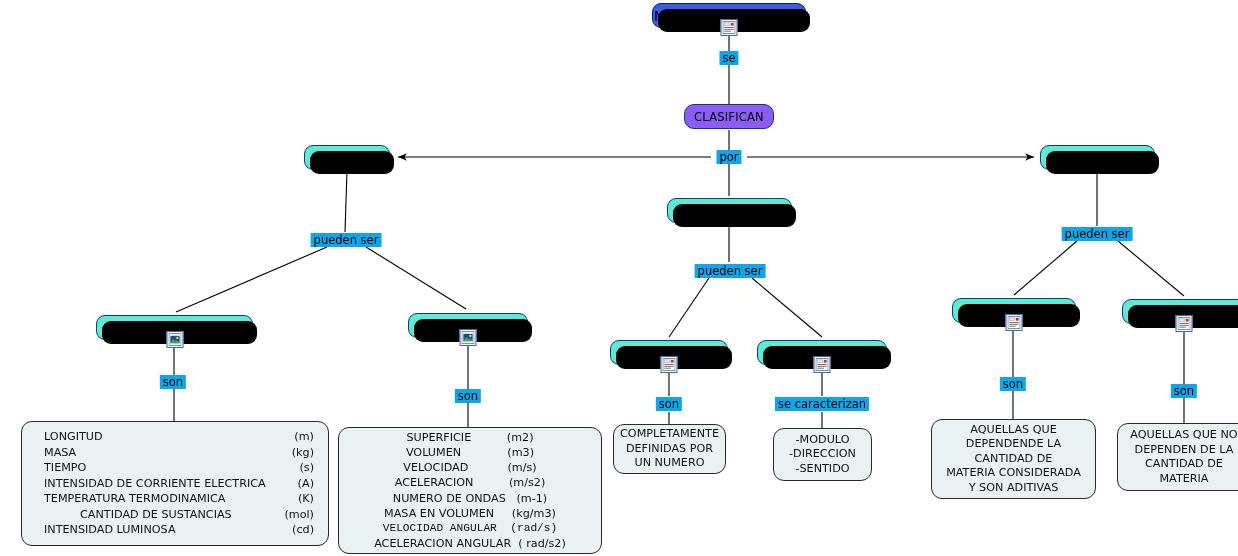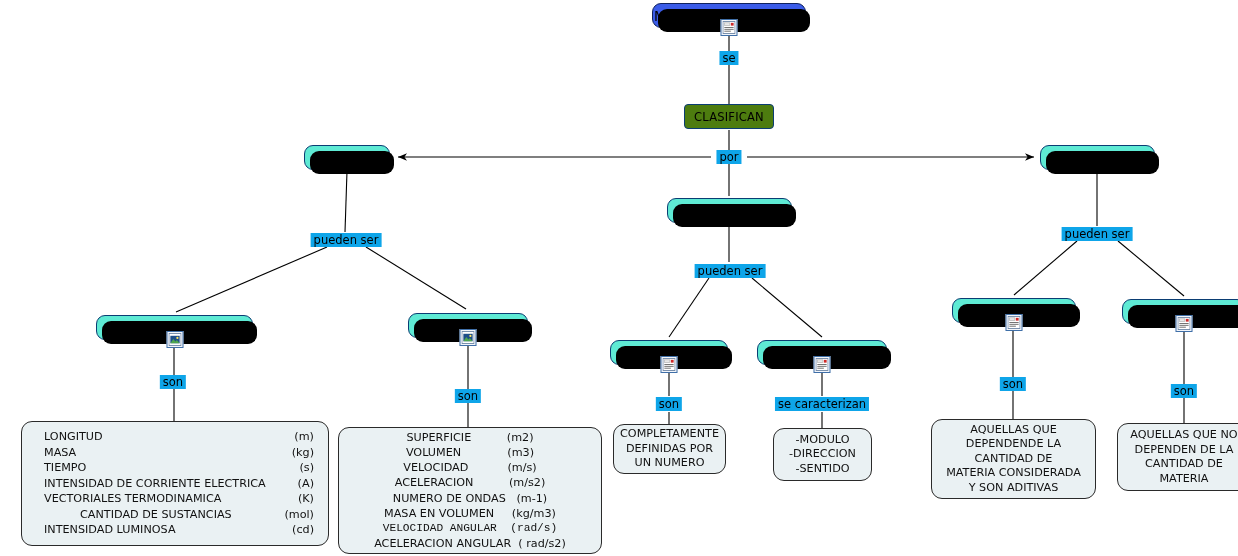--- a/index.html
+++ b/index.html
@@ -24,21 +24,21 @@
     z-index:3;
   }
   .node::after{
     content:"";position:absolute;left:5px;top:5px;right:-5px;bottom:-5px;
     background:#000;border-radius:9px;z-index:-1;
   }
   .node.root{
     background:#3B5CE8;border-color:#10225e;
   }
   .node.plain{
-    background:#4d7c0f;border:1px solid #0B3D73;border-radius:4px;
+    background:#8b5cf6;border:1px solid #0B3D73;border-radius:10px;
   }
   .node.plain::after{display:none;}
 
   
   .badge{
     position:absolute;
     width:17px;height:17px;
     left:50%;transform:translateX(-50%);
     bottom:-9px;
     border:1px solid #3f6fa8;
@@ -265,21 +265,21 @@
   <div class="linklabel" style="left:806px;top:404px;font-size:11.5px;">se caracterizan</div>
   <div class="linklabel" style="left:997px;top:384px;font-size:11.5px;">son</div>
   <div class="linklabel" style="left:1168px;top:391px;font-size:11.5px;">son</div>
 
   <div class="descbox" style="left:5px;top:421px;width:308px;height:125px;font-size:11.2px;padding:6px 14px 6px 22px;">
     <div id="fund-list">
         <div class="rowline" style="line-height: 15.5px;"><span>LONGITUD</span><span>(m)</span></div>
         <div class="rowline" style="line-height: 15.5px;"><span>MASA</span><span>(kg)</span></div>
         <div class="rowline" style="line-height: 15.5px;"><span>TIEMPO</span><span>(s)</span></div>
         <div class="rowline" style="line-height: 15.5px;"><span>INTENSIDAD DE CORRIENTE ELECTRICA</span><span>(A)</span></div>
-        <div class="rowline" style="line-height: 15.5px;"><span>VECTORIALES TERMODINAMICA</span><span>(K)</span></div>
+        <div class="rowline" style="line-height: 15.5px;"><span>TEMPERATURA TERMODINAMICA</span><span>(K)</span></div>
         <div class="rowline" style="line-height: 15.5px; margin-left: 36px;"><span>CANTIDAD DE SUSTANCIAS</span><span>(mol)</span></div>
         <div class="rowline" style="line-height: 15.5px;"><span>INTENSIDAD LUMINOSA</span><span>(cd)</span></div>
       </div>
   </div>
 
   <div class="descbox" style="left:322px;top:427px;width:264px;height:127px;font-size:11.2px;padding:5px 8px;align-items:center;">
     <div id="deriv-list" style="text-align:center;">
         <div style="line-height: 15.2px; white-space: pre;">SUPERFICIE          (m2)</div>
         <div style="line-height: 15.2px; white-space: pre;">VOLUMEN             (m3)</div>
         <div style="line-height: 15.2px; white-space: pre;">VELOCIDAD           (m/s)</div>

